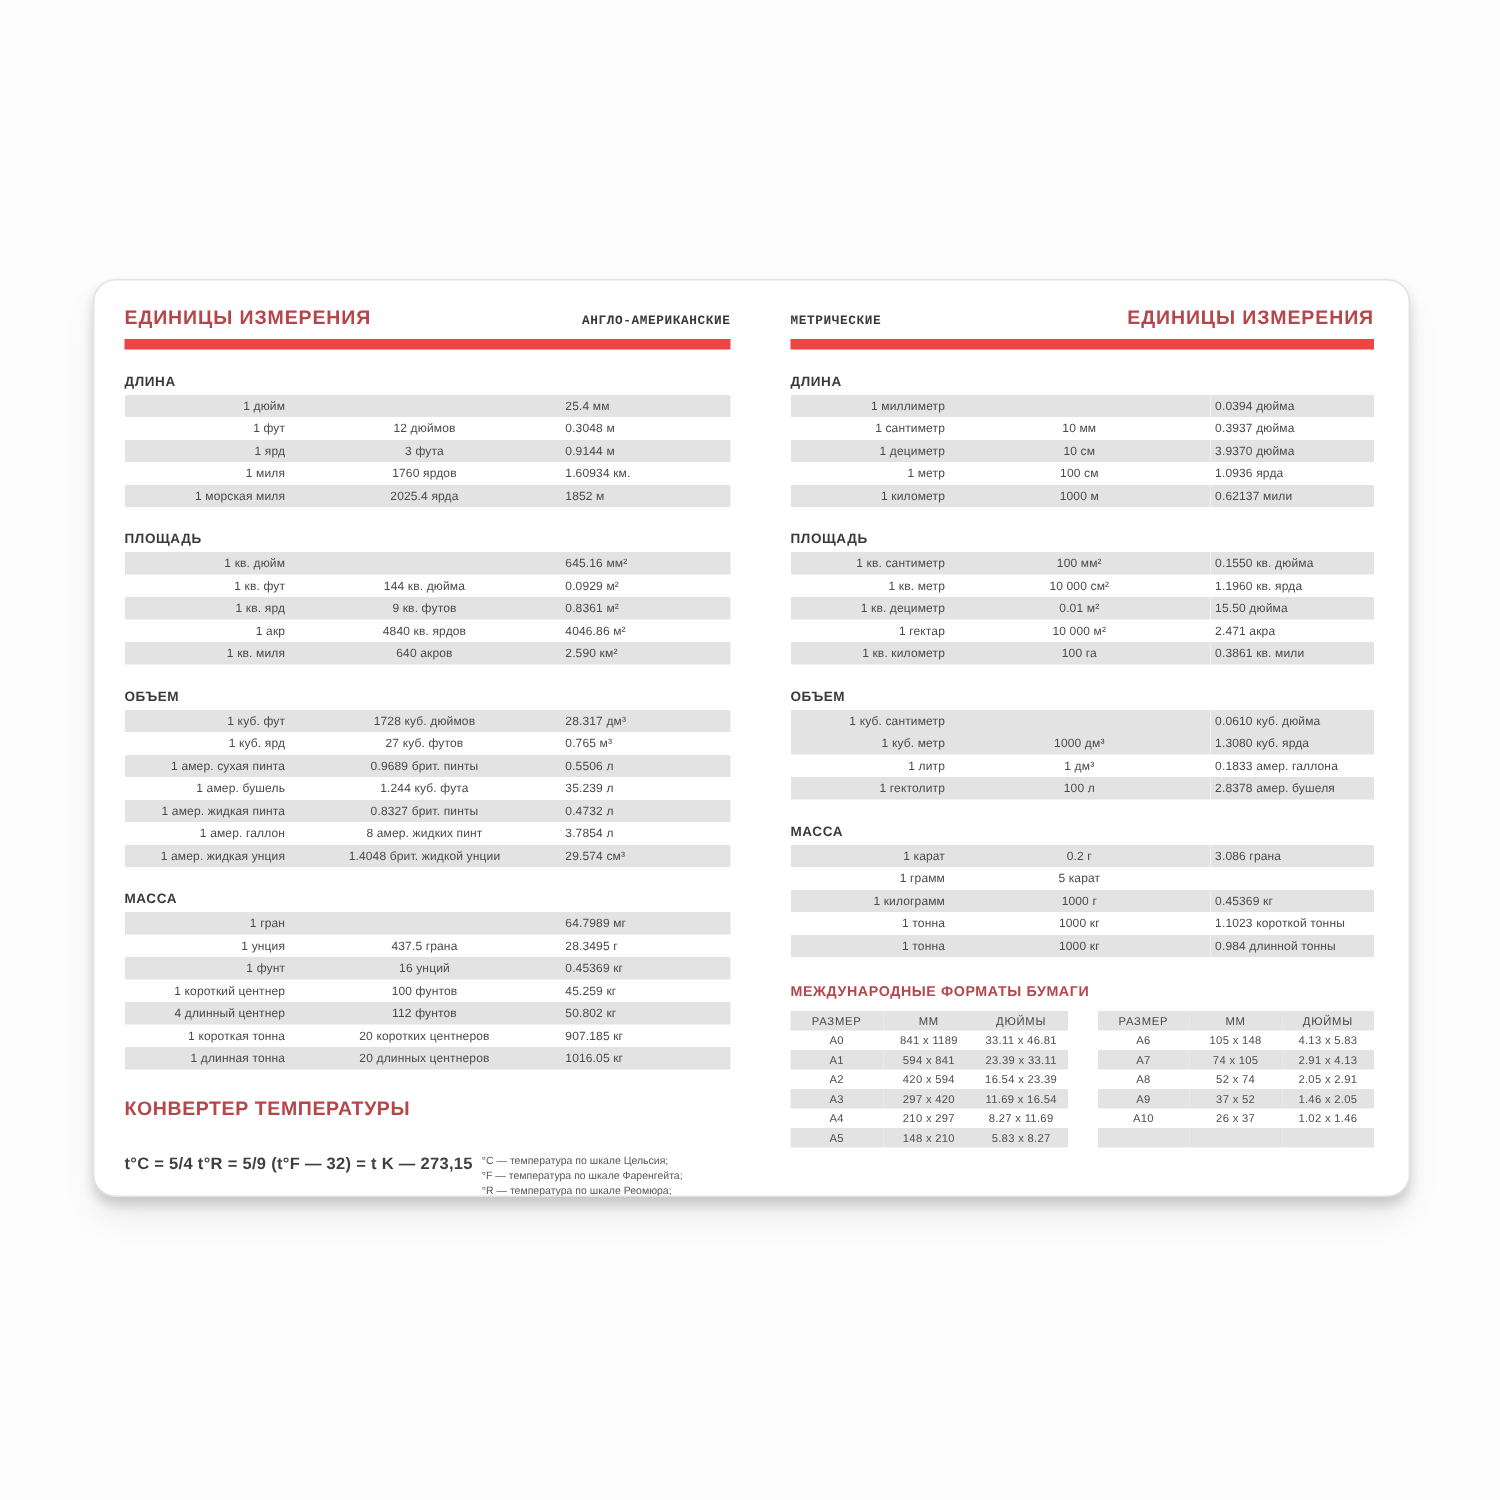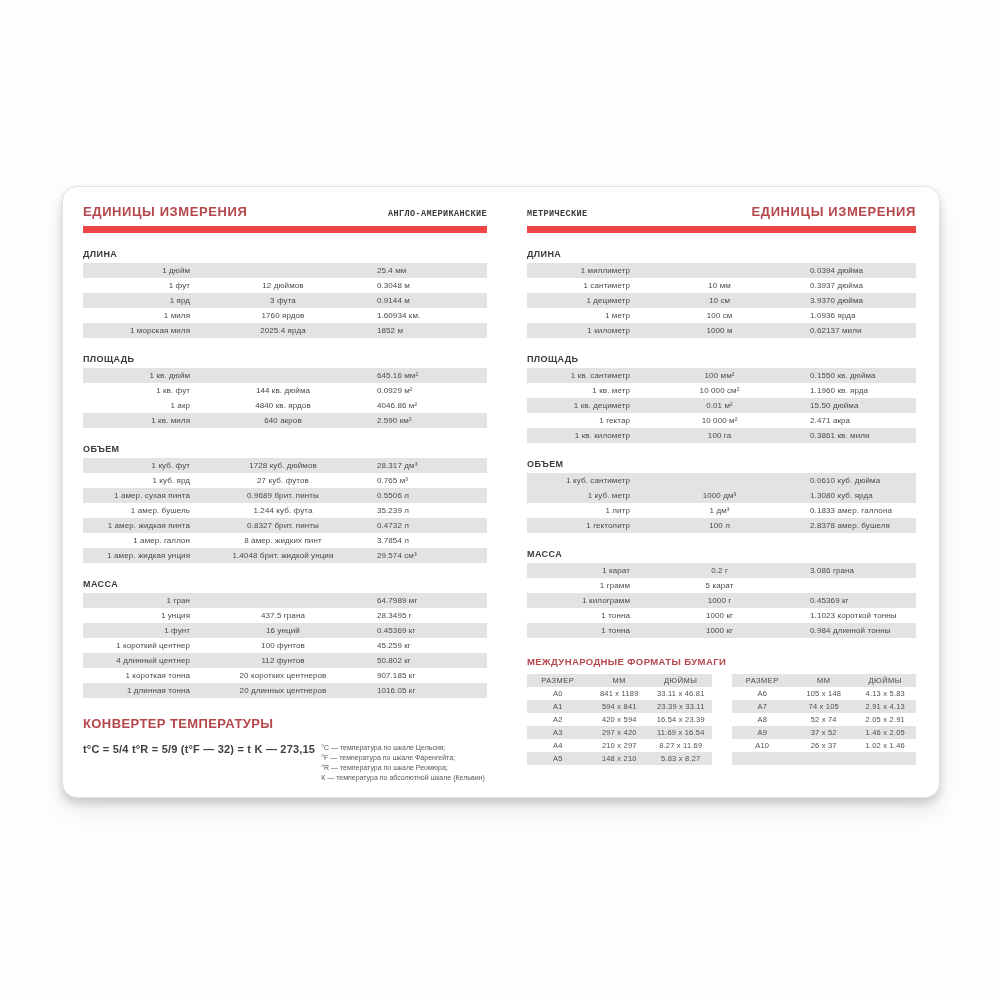--- a/index.html
+++ b/index.html
@@ -44,21 +44,21 @@
     vertical-align:middle;letter-spacing:.1px;
     white-space:nowrap;overflow:hidden;
   }
   td.c1{width:27%;text-align:right;color:var(--muted);padding-right:2px;}
   td.c2{width:45%;text-align:center;}
   td.c3{width:28%;text-align:left;padding-left:3px;}
   tr.shade{background:var(--shade);}
   
   .temp{margin-top:18px;}
   .temp-title{font-size:13px;font-weight:bold;color:var(--accent);letter-spacing:.4px;}
-  .temp-body{display:flex;gap:6px;margin-top:12px;align-items:flex-start;}
+  .temp-body{display:flex;gap:6px;margin-top:24px;align-items:flex-start;}
   .formula{flex:1;font-size:11px;font-weight:bold;color:#3f3f3f;white-space:nowrap;letter-spacing:.2px;}
   .notes{width:196px;font-size:7px;color:#575757;line-height:10px;}
   
   .paper-title{margin-top:18px;font-size:9.5px;font-weight:bold;color:var(--accent);letter-spacing:.4px;}
   .paper-tables{display:flex;gap:20px;margin-top:7px;justify-content:center;}
   .paper-half{flex:1;}
   table.paper{width:100%;border-collapse:collapse;table-layout:fixed;}
   table.paper td{
     height:13px;font-size:7.5px;color:#4f4f4f;text-align:center;
     vertical-align:middle;letter-spacing:.2px;white-space:nowrap;
@@ -112,20 +112,25 @@
       <tbody>
           <tr class="shade">
     <td class="c1">1 кв. дюйм</td>
     <td class="c2"></td>
     <td class="c3">645.16 мм²</td>
   </tr>
           <tr>
     <td class="c1">1 кв. фут</td>
     <td class="c2">144 кв. дюйма</td>
     <td class="c3">0.0929 м²</td>
+  </tr>
+          <tr class="shade">
+    <td class="c1">1 кв. ярд</td>
+    <td class="c2">9 кв. футов</td>
+    <td class="c3">0.8361 м²</td>
   </tr>
           <tr>
     <td class="c1">1 акр</td>
     <td class="c2">4840 кв. ярдов</td>
     <td class="c3">4046.86 м²</td>
   </tr>
           <tr class="shade">
     <td class="c1">1 кв. миля</td>
     <td class="c2">640 акров</td>
     <td class="c3">2.590 км²</td>

